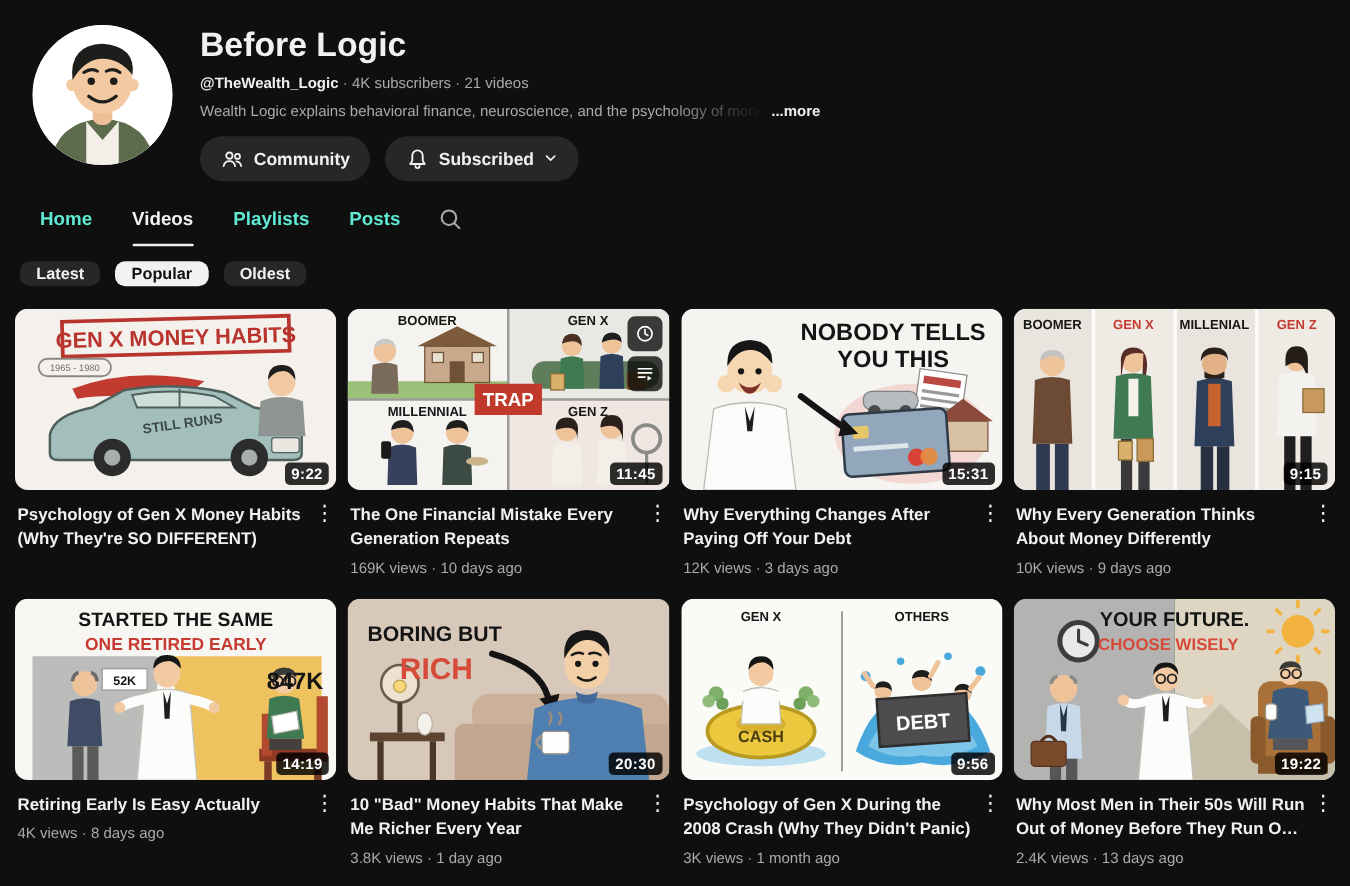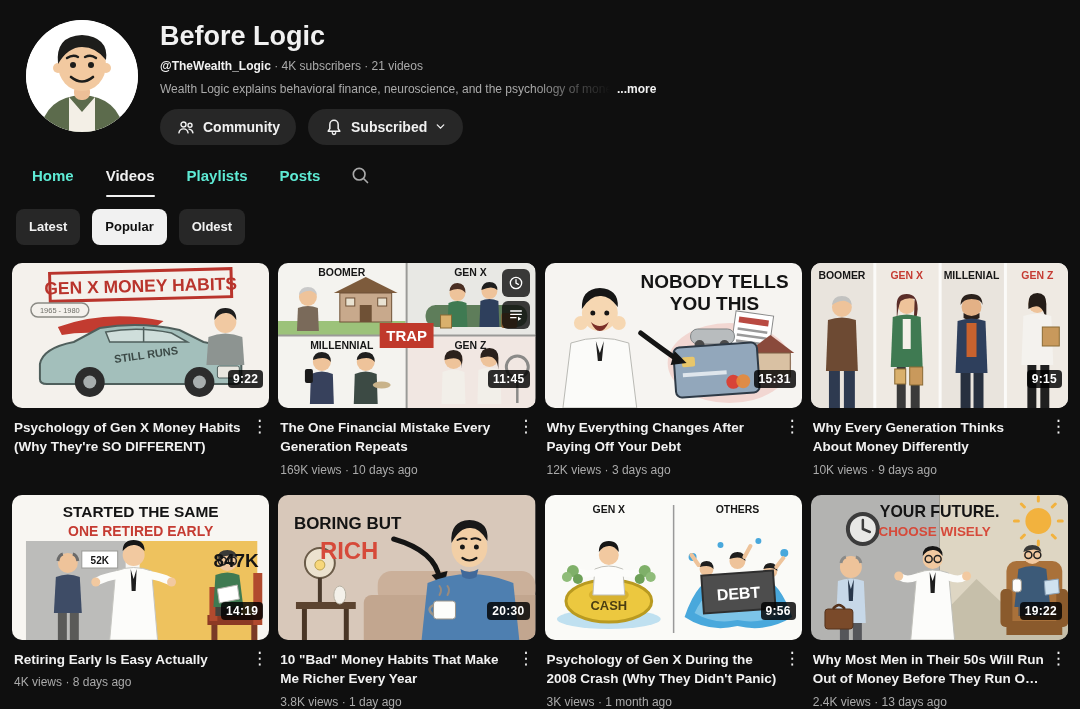--- a/index.html
+++ b/index.html
@@ -27,31 +27,31 @@
     font-family:"Liberation Sans",sans-serif;cursor:pointer;}
   .pill svg{display:block;}
   
   .tabs{display:flex;align-items:center;padding:0 0 0 16px;margin-top:12px;}
   .tab{color:#5eead4;font-size:15px;font-weight:bold;padding:10px 0 13px 0;margin:0 16px;position:relative;cursor:pointer;}
   .tab.active{color:#f1f1f1;}
   .tab.active::after{content:"";position:absolute;left:0;right:0;bottom:0;height:2px;background:#f1f1f1;border-radius:1px;}
   .tab-search{margin-left:14px;display:flex;align-items:center;cursor:pointer;padding-bottom:3px;}
   
   .chips{display:flex;gap:12px;padding:12px 0 4px 16px;}
-  .chip{height:36px;display:inline-flex;align-items:center;padding:0 13px;border-radius:8px;
+  .chip{height:20px;display:inline-flex;align-items:center;padding:0 13px;border-radius:8px;
     background:#272727;color:#f1f1f1;font-size:13px;font-weight:bold;border:none;cursor:pointer;
     font-family:"Liberation Sans",sans-serif;}
   .chip.active{background:#f1f1f1;color:#0f0f0f;}
   
   .grid{display:grid;grid-template-columns:repeat(4,1fr);column-gap:9px;row-gap:18px;padding:14px 12px 0 12px;}
   .card{min-width:0;}
   .thumb{position:relative;border-radius:10px;overflow:hidden;height:145px;background:#222;cursor:pointer;}
   .tsvg{display:block;width:100%;height:100%;}
   svg text{font-family:"Liberation Sans",sans-serif;}
-  .duration{position:absolute;right:6px;bottom:20px;background:rgba(0,0,0,.82);color:#fff;
+  .duration{position:absolute;right:6px;bottom:4px;background:rgba(0,0,0,.82);color:#fff;
     font-size:12px;font-weight:bold;padding:2px 5px;border-radius:4px;letter-spacing:.3px;}
   .thumb-overlay-btn{position:absolute;right:6px;width:28px;height:28px;border-radius:6px;
     background:rgba(12,12,12,.8);display:flex;align-items:center;justify-content:center;cursor:pointer;}
   .ob-wl{top:6px;} .ob-q{top:38px;}
   .card-info{display:flex;margin-top:10px;gap:4px;padding:0 2px;}
   .card-text{flex:1;min-width:0;}
   .card-title{font-size:13.5px;font-weight:bold;line-height:1.45;color:#f1f1f1;
     display:-webkit-box;-webkit-line-clamp:2;-webkit-box-orient:vertical;overflow:hidden;cursor:pointer;}
   .card-meta{font-size:12px;color:#aaaaaa;margin-top:6px;}
   .kebab{color:#f1f1f1;font-size:17px;line-height:17px;width:16px;text-align:center;flex:none;cursor:pointer;}

